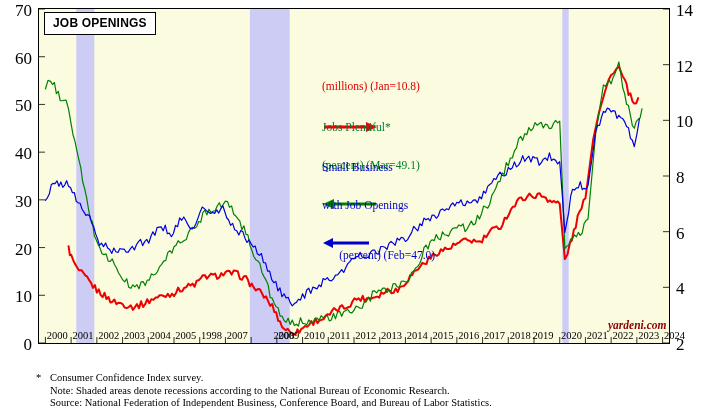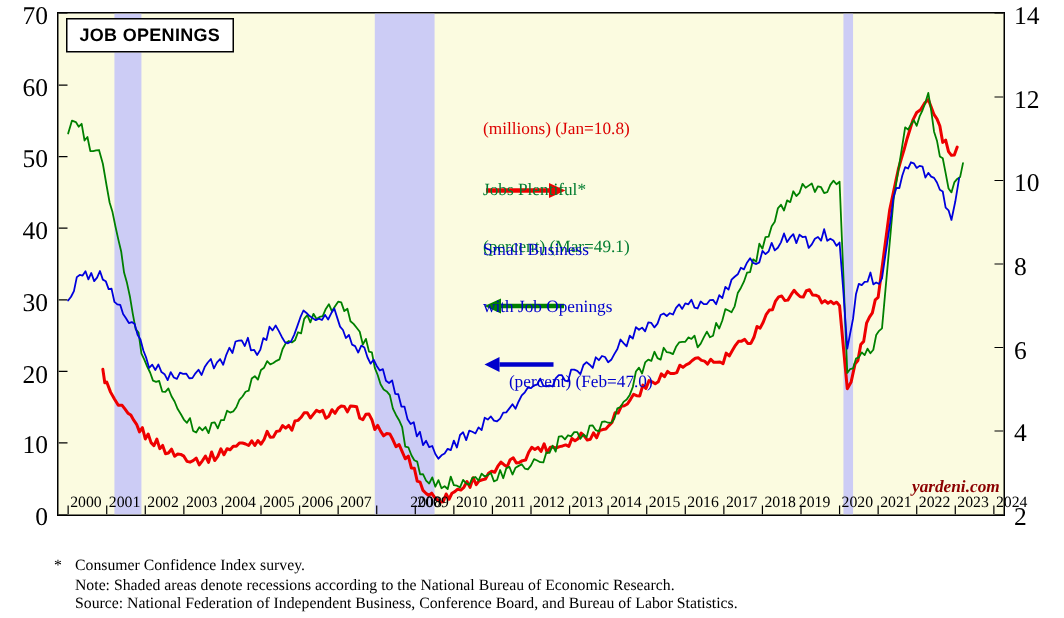--- a/index.html
+++ b/index.html
@@ -187,21 +187,21 @@
       <div class="tick-label tick-right" style="top: 168px;">8</div>
       <div class="tick-label tick-right" style="top: 112.333px;">10</div>
       <div class="tick-label tick-right" style="top: 56.6667px;">12</div>
       <div class="tick-label tick-right" style="top: 1px;">14</div>
       <div class="xtick" style="left: 42.2857px; top: 330px; width: 30px;">2000</div>
       <div class="xtick" style="left: 68px; top: 330px; width: 30px;">2001</div>
       <div class="xtick" style="left: 93.7143px; top: 330px; width: 30px;">2002</div>
       <div class="xtick" style="left: 119.429px; top: 330px; width: 30px;">2003</div>
       <div class="xtick" style="left: 145.143px; top: 330px; width: 30px;">2004</div>
       <div class="xtick" style="left: 170.857px; top: 330px; width: 30px;">2005</div>
-      <div class="xtick" style="left: 196.571px; top: 330px; width: 30px;">2006</div>
+      <div class="xtick" style="left: 196.571px; top: 330px; width: 30px;">1998</div>
       <div class="xtick" style="left: 222.286px; top: 330px; width: 30px;">2007</div>
       <div class="xtick" style="left: 248px; top: 330px; width: 30px; margin-left: 21px;">2008</div>
       <div class="xtick" style="left: 273.714px; top: 330px; width: 30px;">2009</div>
       <div class="xtick" style="left: 299.429px; top: 330px; width: 30px;">2010</div>
       <div class="xtick" style="left: 325.143px; top: 330px; width: 30px;">2011</div>
       <div class="xtick" style="left: 350.857px; top: 330px; width: 30px;">2012</div>
       <div class="xtick" style="left: 376.571px; top: 330px; width: 30px;">2013</div>
       <div class="xtick" style="left: 402.286px; top: 330px; width: 30px;">2014</div>
       <div class="xtick" style="left: 428px; top: 330px; width: 30px;">2015</div>
       <div class="xtick" style="left: 453.714px; top: 330px; width: 30px;">2016</div>

